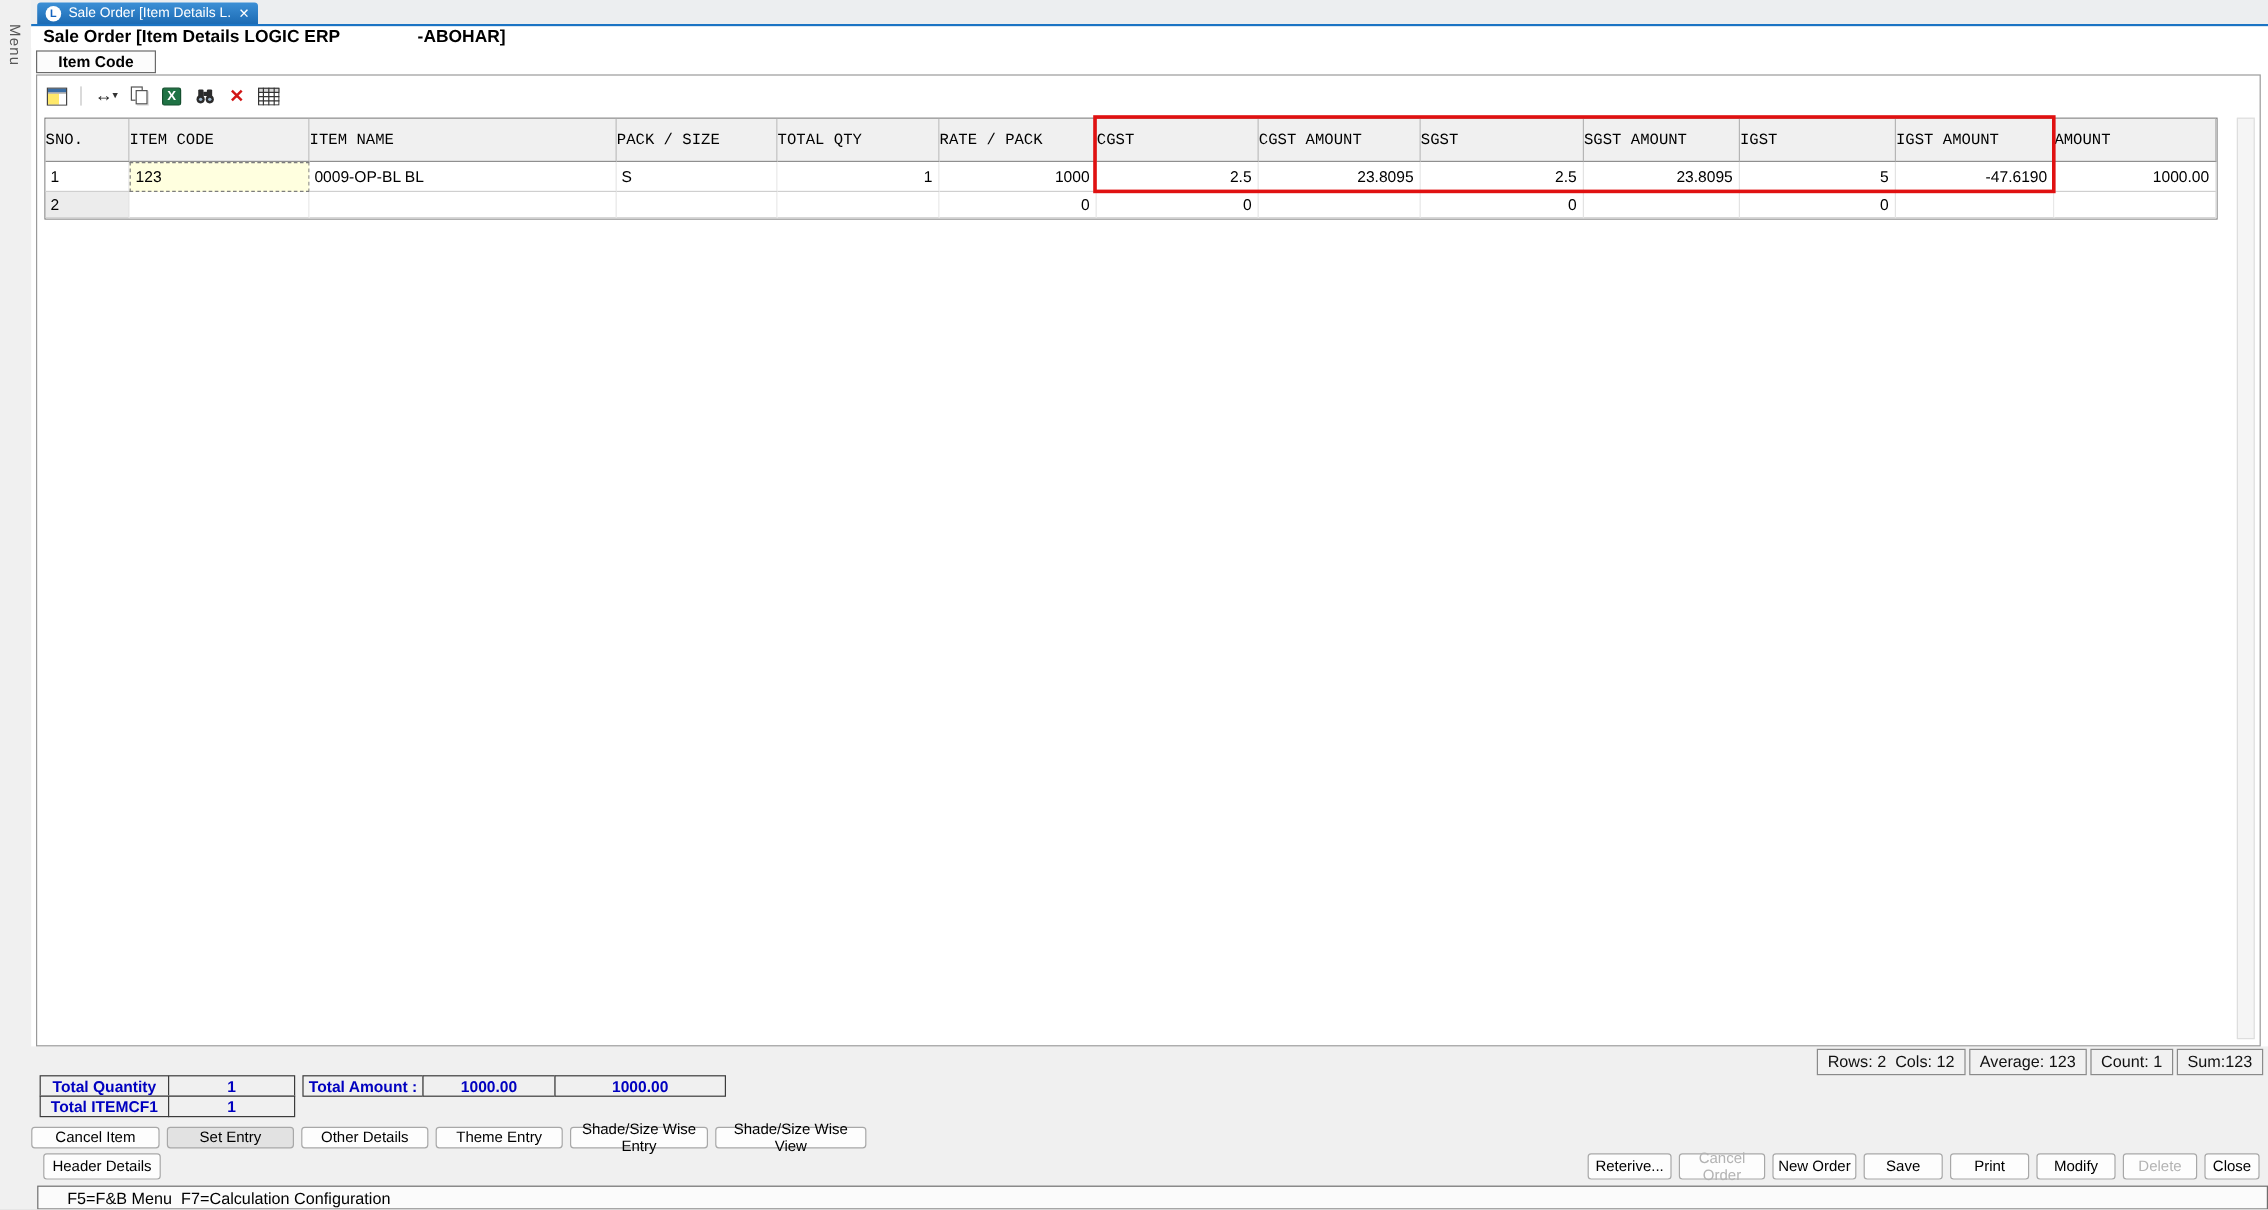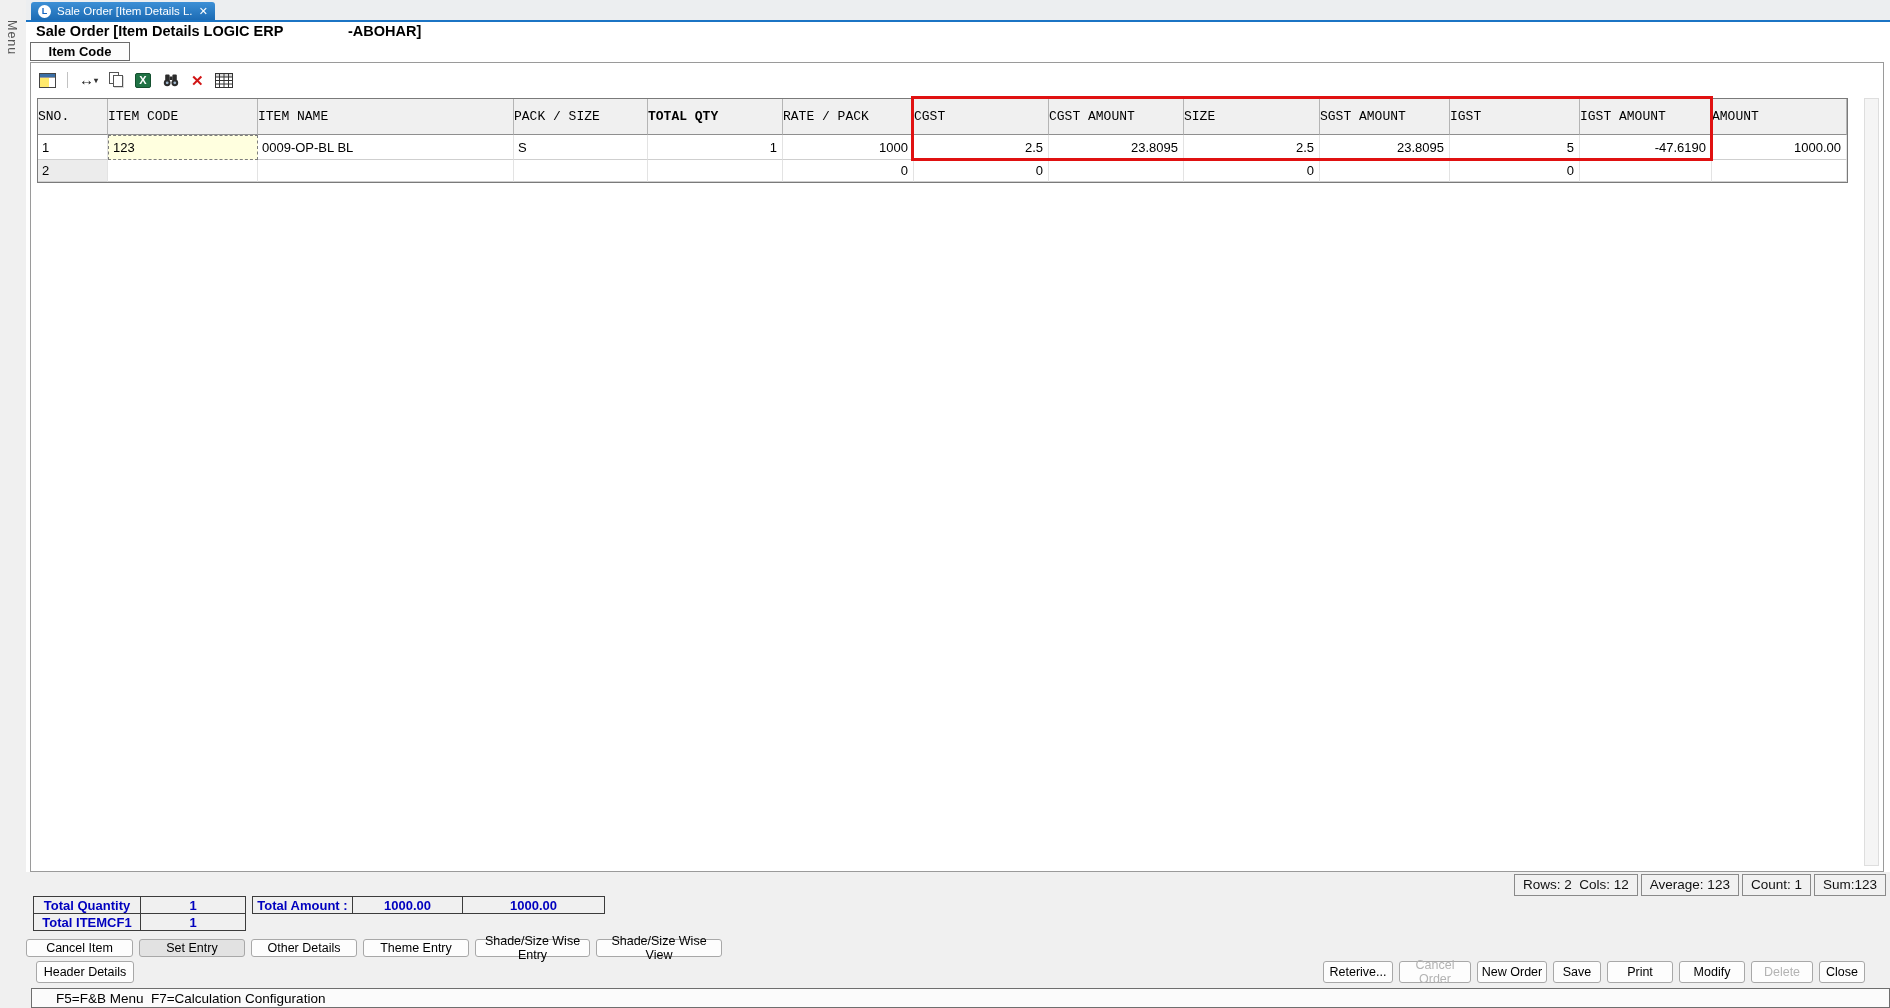--- a/index.html
+++ b/index.html
@@ -183,25 +183,25 @@
             <path d="M0 7.5h18M0 11h18M4.5 0v15M9 0v15M13.5 0v15" stroke="#333" stroke-width="1" fill="none"></path>
           </svg>
         </span>
       </div>
     <div class="grid" id="grid">
         <div class="grow">
           <div class="hcell" style="width: 70px;">SNO.</div>
           <div class="hcell" style="width: 150px;">ITEM CODE</div>
           <div class="hcell" style="width: 256px;">ITEM NAME</div>
           <div class="hcell" style="width: 134px;">PACK / SIZE</div>
-          <div class="hcell" style="width: 135px; font-weight: bold;">TOTAL QTY</div>
+          <div class="hcell" style="width: 135px;">TOTAL QTY</div>
           <div class="hcell" style="width: 131px;">RATE / PACK</div>
           <div class="hcell" style="width: 135px;">CGST</div>
           <div class="hcell" style="width: 135px;">CGST AMOUNT</div>
-          <div class="hcell" style="width: 136px;">SIZE</div>
+          <div class="hcell" style="width: 136px;">SGST</div>
           <div class="hcell" style="width: 130px;">SGST AMOUNT</div>
           <div class="hcell" style="width: 130px;">IGST</div>
           <div class="hcell" style="width: 132px;">IGST AMOUNT</div>
           <div class="hcell" style="width: 135px;">AMOUNT</div>
         </div>
         <div class="grow">
           <div class="dcell" style="width: 70px; height: 25px;">1</div>
           <div class="dcell active-cell" style="width: 150px; height: 25px;">123</div>
           <div class="dcell" style="width: 256px; height: 25px;">0009-OP-BL BL</div>
           <div class="dcell" style="width: 134px; height: 25px;">S</div>
@@ -258,21 +258,21 @@
       <button class="btn" style="width: 115px;">Shade/Size Wise Entry</button>
       <button class="btn" style="width: 126px;">Shade/Size Wise View</button>
     </div>
 
   <button class="btn tall header-details">Header Details</button>
 
   <div class="rightbtns" id="rightbtns">
       <button class="btn tall" style="width: 70px;">Reterive...</button>
       <button class="btn tall disabled" style="width: 72px;">Cancel Order</button>
       <button class="btn tall" style="width: 70px;">New Order</button>
-      <button class="btn tall" style="width: 48px;">Save</button>
+      <button class="btn tall" style="width: 66px;">Save</button>
       <button class="btn tall" style="width: 66px;">Print</button>
       <button class="btn tall" style="width: 66px;">Modify</button>
       <button class="btn tall disabled" style="width: 62px;">Delete</button>
       <button class="btn tall" style="width: 46px;">Close</button>
     </div>
 
   <div class="statusbar">
     <span>F5=F&amp;B Menu  F7=Calculation Configuration</span>
   </div>
 

